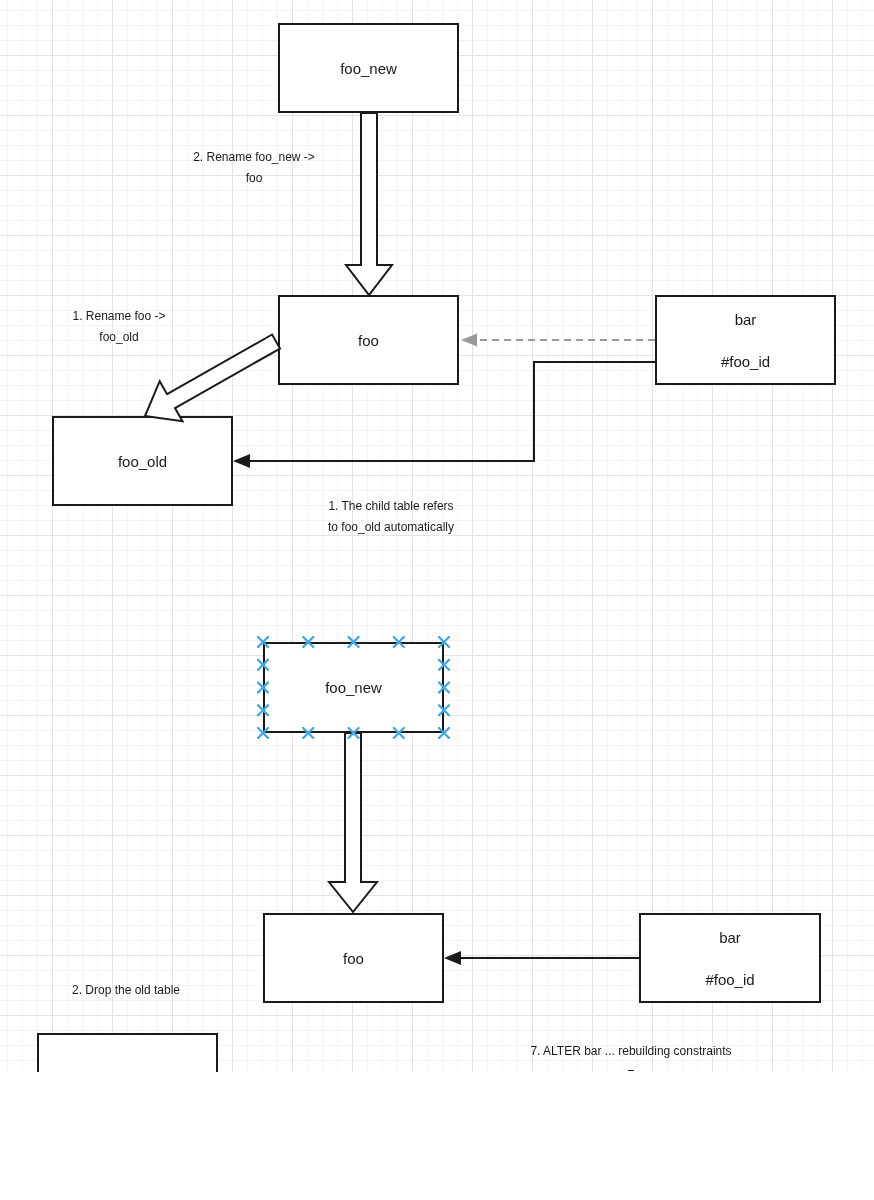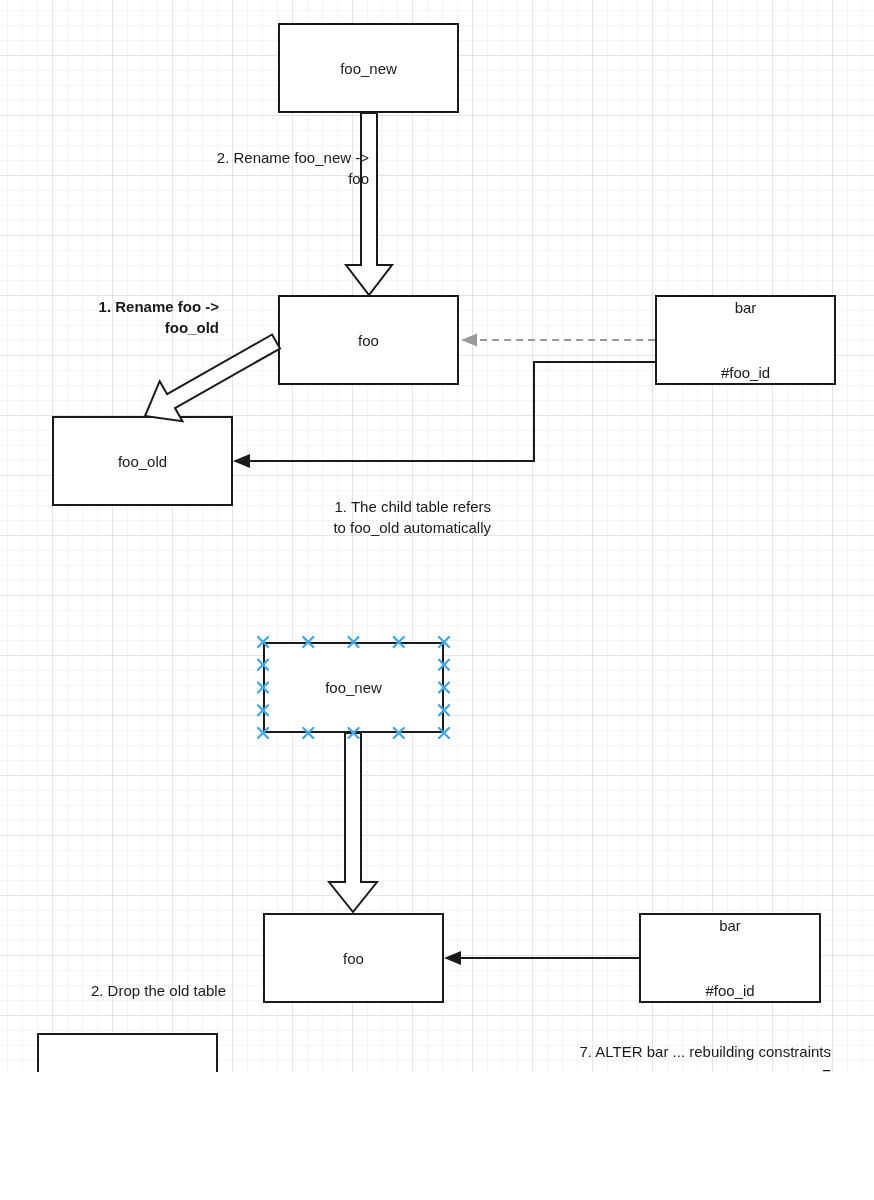--- a/index.html
+++ b/index.html
@@ -21,28 +21,28 @@
   .box{
     position:absolute;
     width:181px;height:90px;
     background:#ffffff;
     border:2px solid #1a1a1a;
     box-sizing:border-box;
     display:flex;align-items:center;justify-content:center;
     font-size:15px;line-height:21px;
     z-index:1;
   }
-  .box.two-line{flex-direction:column;gap:21px;justify-content:space-between;}
+  .box.two-line{flex-direction:column;gap:21px;}
   .arrows{
     position:absolute;left:0;top:0;z-index:2;pointer-events:none;
   }
   .note{
     position:absolute;
-    font-size:15px;line-height:21px;
-    text-align:right;white-space:pre-line;
+    font-size:12px;line-height:21px;
+    text-align:center;white-space:pre-line;
     z-index:3;
   }
 </style>
 </head>
 <body>
 
 <div class="canvas">
 
   <div class="box" style="left:278px;top:23px;">
     <span>foo_new</span>
@@ -123,21 +123,21 @@
         <path d="M258,682.5 L268,692.5 M258,692.5 L268,682.5"></path>
         <path d="M439,682.5 L449,692.5 M439,692.5 L449,682.5"></path>
         <path d="M258,705.25 L268,715.25 M258,715.25 L268,705.25"></path>
         <path d="M439,705.25 L449,715.25 M439,715.25 L449,705.25"></path>
       </g>
   </svg>
 
   <div class="note" style="left:139px;top:147px;width:230px;">2. Rename foo_new -&gt;
 foo</div>
 
-  <div class="note" style="left:19px;top:296px;width:200px;font-weight:bold;">1. Rename foo -&gt;
+  <div class="note" style="left:19px;top:306px;width:200px;">1. Rename foo -&gt;
 foo_old</div>
 
   <div class="note" style="left:291px;top:485px;width:200px;margin-top:11px;">1. The child table refers
 to foo_old automatically</div>
 
   <div class="note" style="left:26px;top:980px;width:200px;">2. Drop the old table</div>
 
   <div class="note" style="left:431px;top:1041px;width:400px;">7. ALTER bar ... rebuilding constraints
 =
 drop existing FK and re-add new FK

